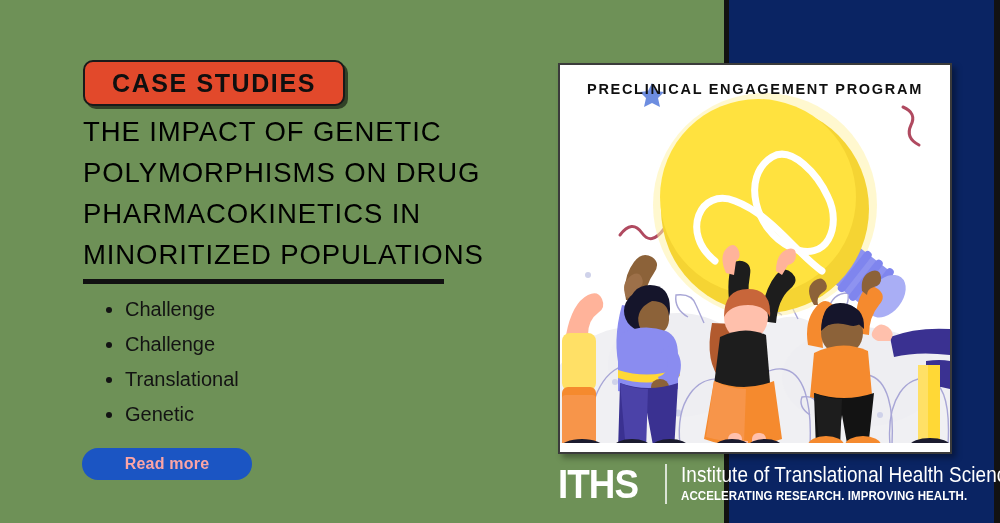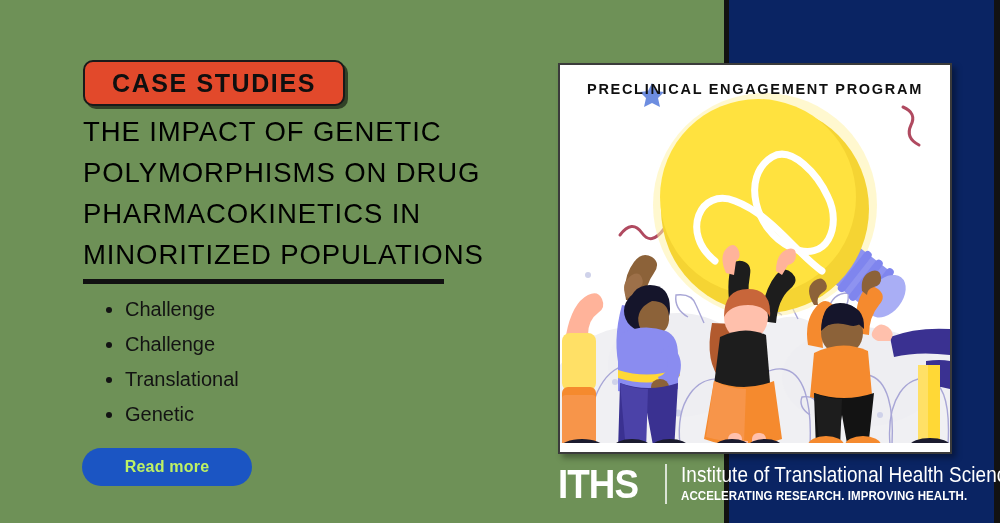--- a/index.html
+++ b/index.html
@@ -90,25 +90,25 @@
   }
   .bullets li {
     font-size: 20px;
     line-height: 35px;
     color: #131313;
   }
 
   .readmore {
     position: absolute;
     left: 82px; top: 448px;
-    width: 170px; height: 38px;
+    width: 170px; height: 32px;
     background: #1b55c3;
     border: none;
     border-radius: 19px;
-    color: #bef264;
+    color: #fca5a5;
     font-family: "Liberation Sans", sans-serif;
     font-size: 16px;
     font-weight: bold;
     letter-spacing: 0.2px;
     cursor: pointer;
     padding: 0;
   }
 
   
   .card {

